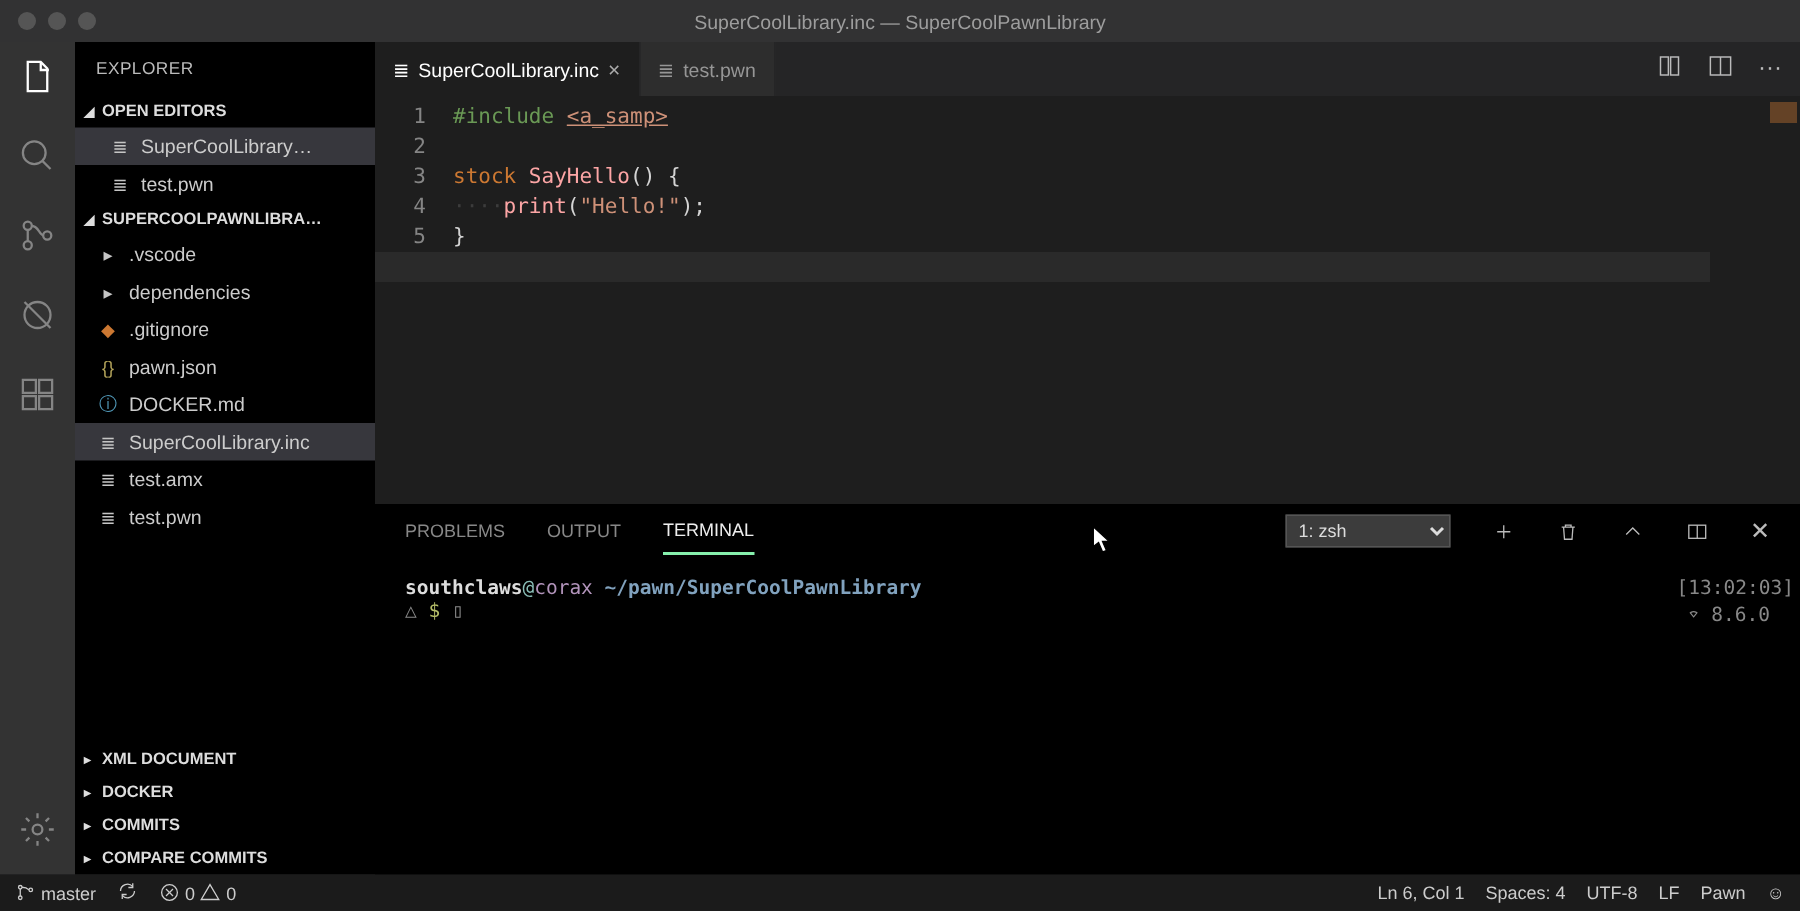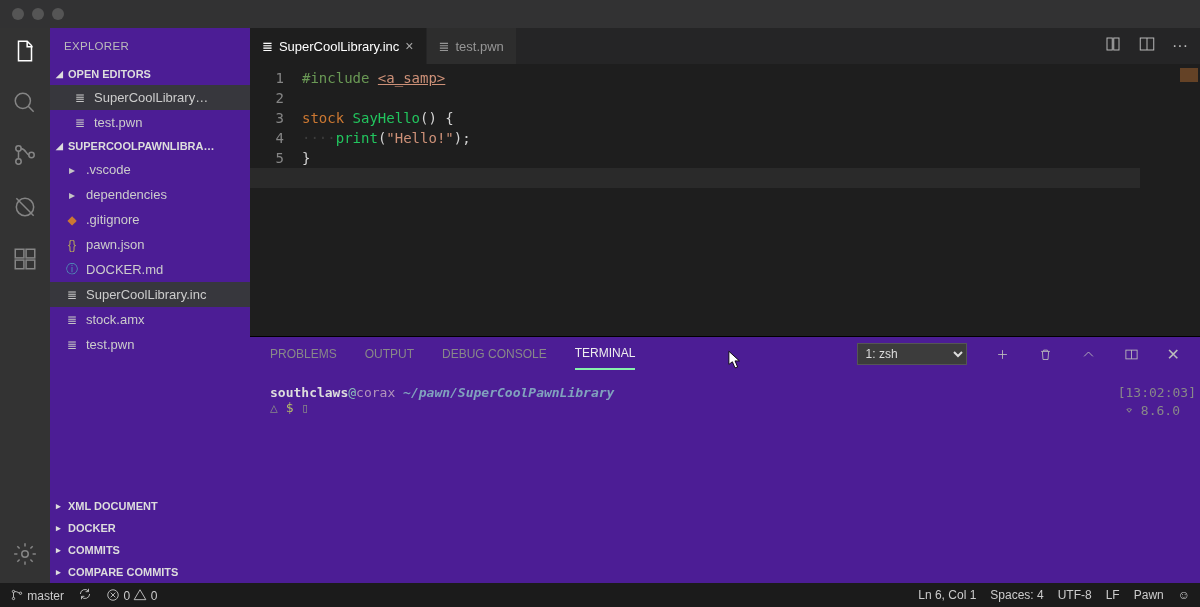--- a/index.html
+++ b/index.html
@@ -12,21 +12,21 @@
   .dot { width: 12px; height: 12px; border-radius: 50%; background: #555; }
   .title-text { position: absolute; left: 50%; transform: translateX(-50%); }
 
   
   .body { flex: 1; display: flex; min-height: 0; }
   .activity { width: 50px; background: #333333; display: flex; flex-direction: column; align-items: center; padding-top: 10px; gap: 22px; }
   .activity svg { width: 26px; height: 26px; stroke: #858585; fill: none; stroke-width: 1.4; }
   .activity .active svg { stroke: #fff; }
   .activity .spacer { flex: 1; }
 
-  .sidebar { width: 200px; background: #4c1d95; display: flex; flex-direction: column; font-size: 13px; overflow: hidden; }
+  .sidebar { width: 200px; background: #000000; display: flex; flex-direction: column; font-size: 13px; overflow: hidden; }
   .side-head { height: 35px; display: flex; align-items: center; padding: 0 14px; color: #bbb; letter-spacing: .3px; font-size: 11.5px; }
   .section-head { height: 22px; display: flex; align-items: center; padding-left: 6px; color: #ddd; font-weight: 600; font-size: 11px; cursor: pointer; }
   .section-head .tri { width: 10px; font-size: 9px; color: #ddd; margin-right: 2px; }
   .item { height: 25px; display: flex; align-items: center; padding-left: 22px; gap: 6px; color: #ccc; cursor: pointer; }
   .item.sub { padding-left: 14px; }
   .item.selected { background: #37373d; }
   .item .ficon { width: 16px; display: inline-flex; justify-content: center; color: #c5c5c5; font-size: 12px; }
   .item .ficon.orange { color: #cc7832; }
   .item .ficon.yellow { color: #b5a55b; }
   .item .ficon.blue { color: #519aba; }
@@ -42,43 +42,43 @@
   .tab-actions svg { width: 18px; height: 18px; stroke: #bbb; fill: none; stroke-width: 1.3; }
 
   .editor { flex: 1; display: flex; font-family: Menlo, Consolas, monospace; font-size: 14px; min-height: 0; }
   .gutter { width: 52px; text-align: right; padding-right: 18px; padding-top: 4px; color: #858585; user-select: none; }
   .gutter div { height: 20px; line-height: 20px; }
   .code { flex: 1; padding-top: 4px; position: relative; }
   .code .line { height: 20px; line-height: 20px; white-space: pre; }
   .cur-line { position: absolute; left: -52px; right: 0; top: 104px; height: 20px; background: #2a2a2a; z-index: 0; }
   .code .line span { position: relative; z-index: 1; }
   .kw  { color: #cc7832; }
-  .fn  { color: #22c55e; }
+  .fn  { color: #fca5a5; }
   .inc { color: #6a9955; }
   .ang { color: #ce9178; text-decoration: underline; }
   .str { color: #ce9178; }
   .pun { color: #d4d4d4; }
   .ws  { color: #3c3c3c; }
 
   .minimap { width: 60px; background: #1e1e1e; position: absolute; right: 0; top: 36px; bottom: 248px; }
   .mini-highlight { position: absolute; top: 4px; right: 2px; width: 18px; height: 14px; background: rgba(204,120,50,.4); }
 
   
-  .panel { height: 247px; background: #4c1d95; border-top: 1px solid #000; display: flex; flex-direction: column; }
+  .panel { height: 247px; background: #000000; border-top: 1px solid #000; display: flex; flex-direction: column; }
   .panel-tabs { height: 34px; display: flex; align-items: center; gap: 28px; padding: 0 20px; font-size: 12px; color: #888; }
   .panel-tabs .pt { cursor: pointer; padding: 8px 0; }
   .panel-tabs .pt.active { color: #eee; border-bottom: 2px solid #86efac; }
   .panel-tabs .pspacer { flex: 1; }
   .panel-tabs select { background: #3c3c3c; color: #ddd; border: 1px solid #555; font-size: 12px; padding: 2px 4px; width: 110px; height: 22px; }
   .panel-tabs .picon { width: 15px; height: 15px; stroke: #bbb; fill: none; stroke-width: 1.4; cursor: pointer; }
   .terminal { flex: 1; padding: 14px 20px; font-family: Menlo, Consolas, monospace; font-size: 13px; color: #ddd; position: relative; }
   .term-user  { color: #ddd; font-weight: bold; }
   .term-at    { color: #8abeb7; }
   .term-host  { color: #b294bb; text-align: center; }
-  .term-path  { color: #81a2be; font-weight: bold; font-style: italic; }
+  .term-path  { color: #81a2be; font-weight: bold; }
   .term-time  { position: absolute; right: 4px; top: 14px; color: #888; }
   .term-ver   { position: absolute; right: 20px; top: 32px; color: #888; }
   .term-line2 { color: #888; }
   .term-dollar { color: #b5bd68; }
 
   
   .statusbar { height: 24px; background: #1b1b1b; display: flex; align-items: center; padding: 0 10px; font-size: 12px; color: #ccc; gap: 14px; }
   .statusbar .sbr { margin-left: auto; display: flex; gap: 14px; align-items: flex-start; }
   .statusbar svg { width: 14px; height: 14px; stroke: #ccc; fill: none; stroke-width: 1.5; }
 
@@ -88,20 +88,21 @@
 <body>
 
 <div class="window">
 
   <div class="titlebar">
     <div class="traffic">
       <div class="dot"></div>
       <div class="dot"></div>
       <div class="dot"></div>
     </div>
+    <div class="title-text">SuperCoolLibrary.inc — SuperCoolPawnLibrary</div>
   </div>
 
   <div class="body">
 
     <div class="activity">
       <div class="active">
         <svg viewBox="0 0 24 24">
             <path d="M6 3h8l4 4v14H6z"></path>
             <path d="M14 3v5h5"></path>
           </svg>
@@ -183,21 +184,21 @@
           <div class="item sub">
             <span class="ficon blue">ⓘ</span>
             <span>DOCKER.md</span>
           </div>
           <div class="item sub selected">
             <span class="ficon ">≣</span>
             <span>SuperCoolLibrary.inc</span>
           </div>
           <div class="item sub">
             <span class="ficon ">≣</span>
-            <span>stock.amx</span>
+            <span>test.amx</span>
           </div>
           <div class="item sub">
             <span class="ficon ">≣</span>
             <span>test.pwn</span>
           </div>
         </div>
 
       <div style="flex:1"></div>
       <div class="bottom-sections">
         <div class="section-head">
@@ -264,21 +265,20 @@
       </div>
 
       <div class="minimap">
         <div class="mini-highlight"></div>
       </div>
 
       <div class="panel">
         <div class="panel-tabs">
           <div class="pt">PROBLEMS</div>
           <div class="pt">OUTPUT</div>
-          <div class="pt">DEBUG CONSOLE</div>
           <div class="pt active">TERMINAL</div>
           <div class="pspacer"></div>
           <select><option>1: zsh</option></select>
           <svg class="picon" viewBox="0 0 24 24">
               <line x1="12" y1="5" x2="12" y2="19"></line>
               <line x1="5" y1="12" x2="19" y2="12"></line>
             </svg>
           <svg class="picon" viewBox="0 0 24 24">
               <path d="M5 7h14M9 7V5h6v2M7 7l1 13h8l1-13"></path>
             </svg>

